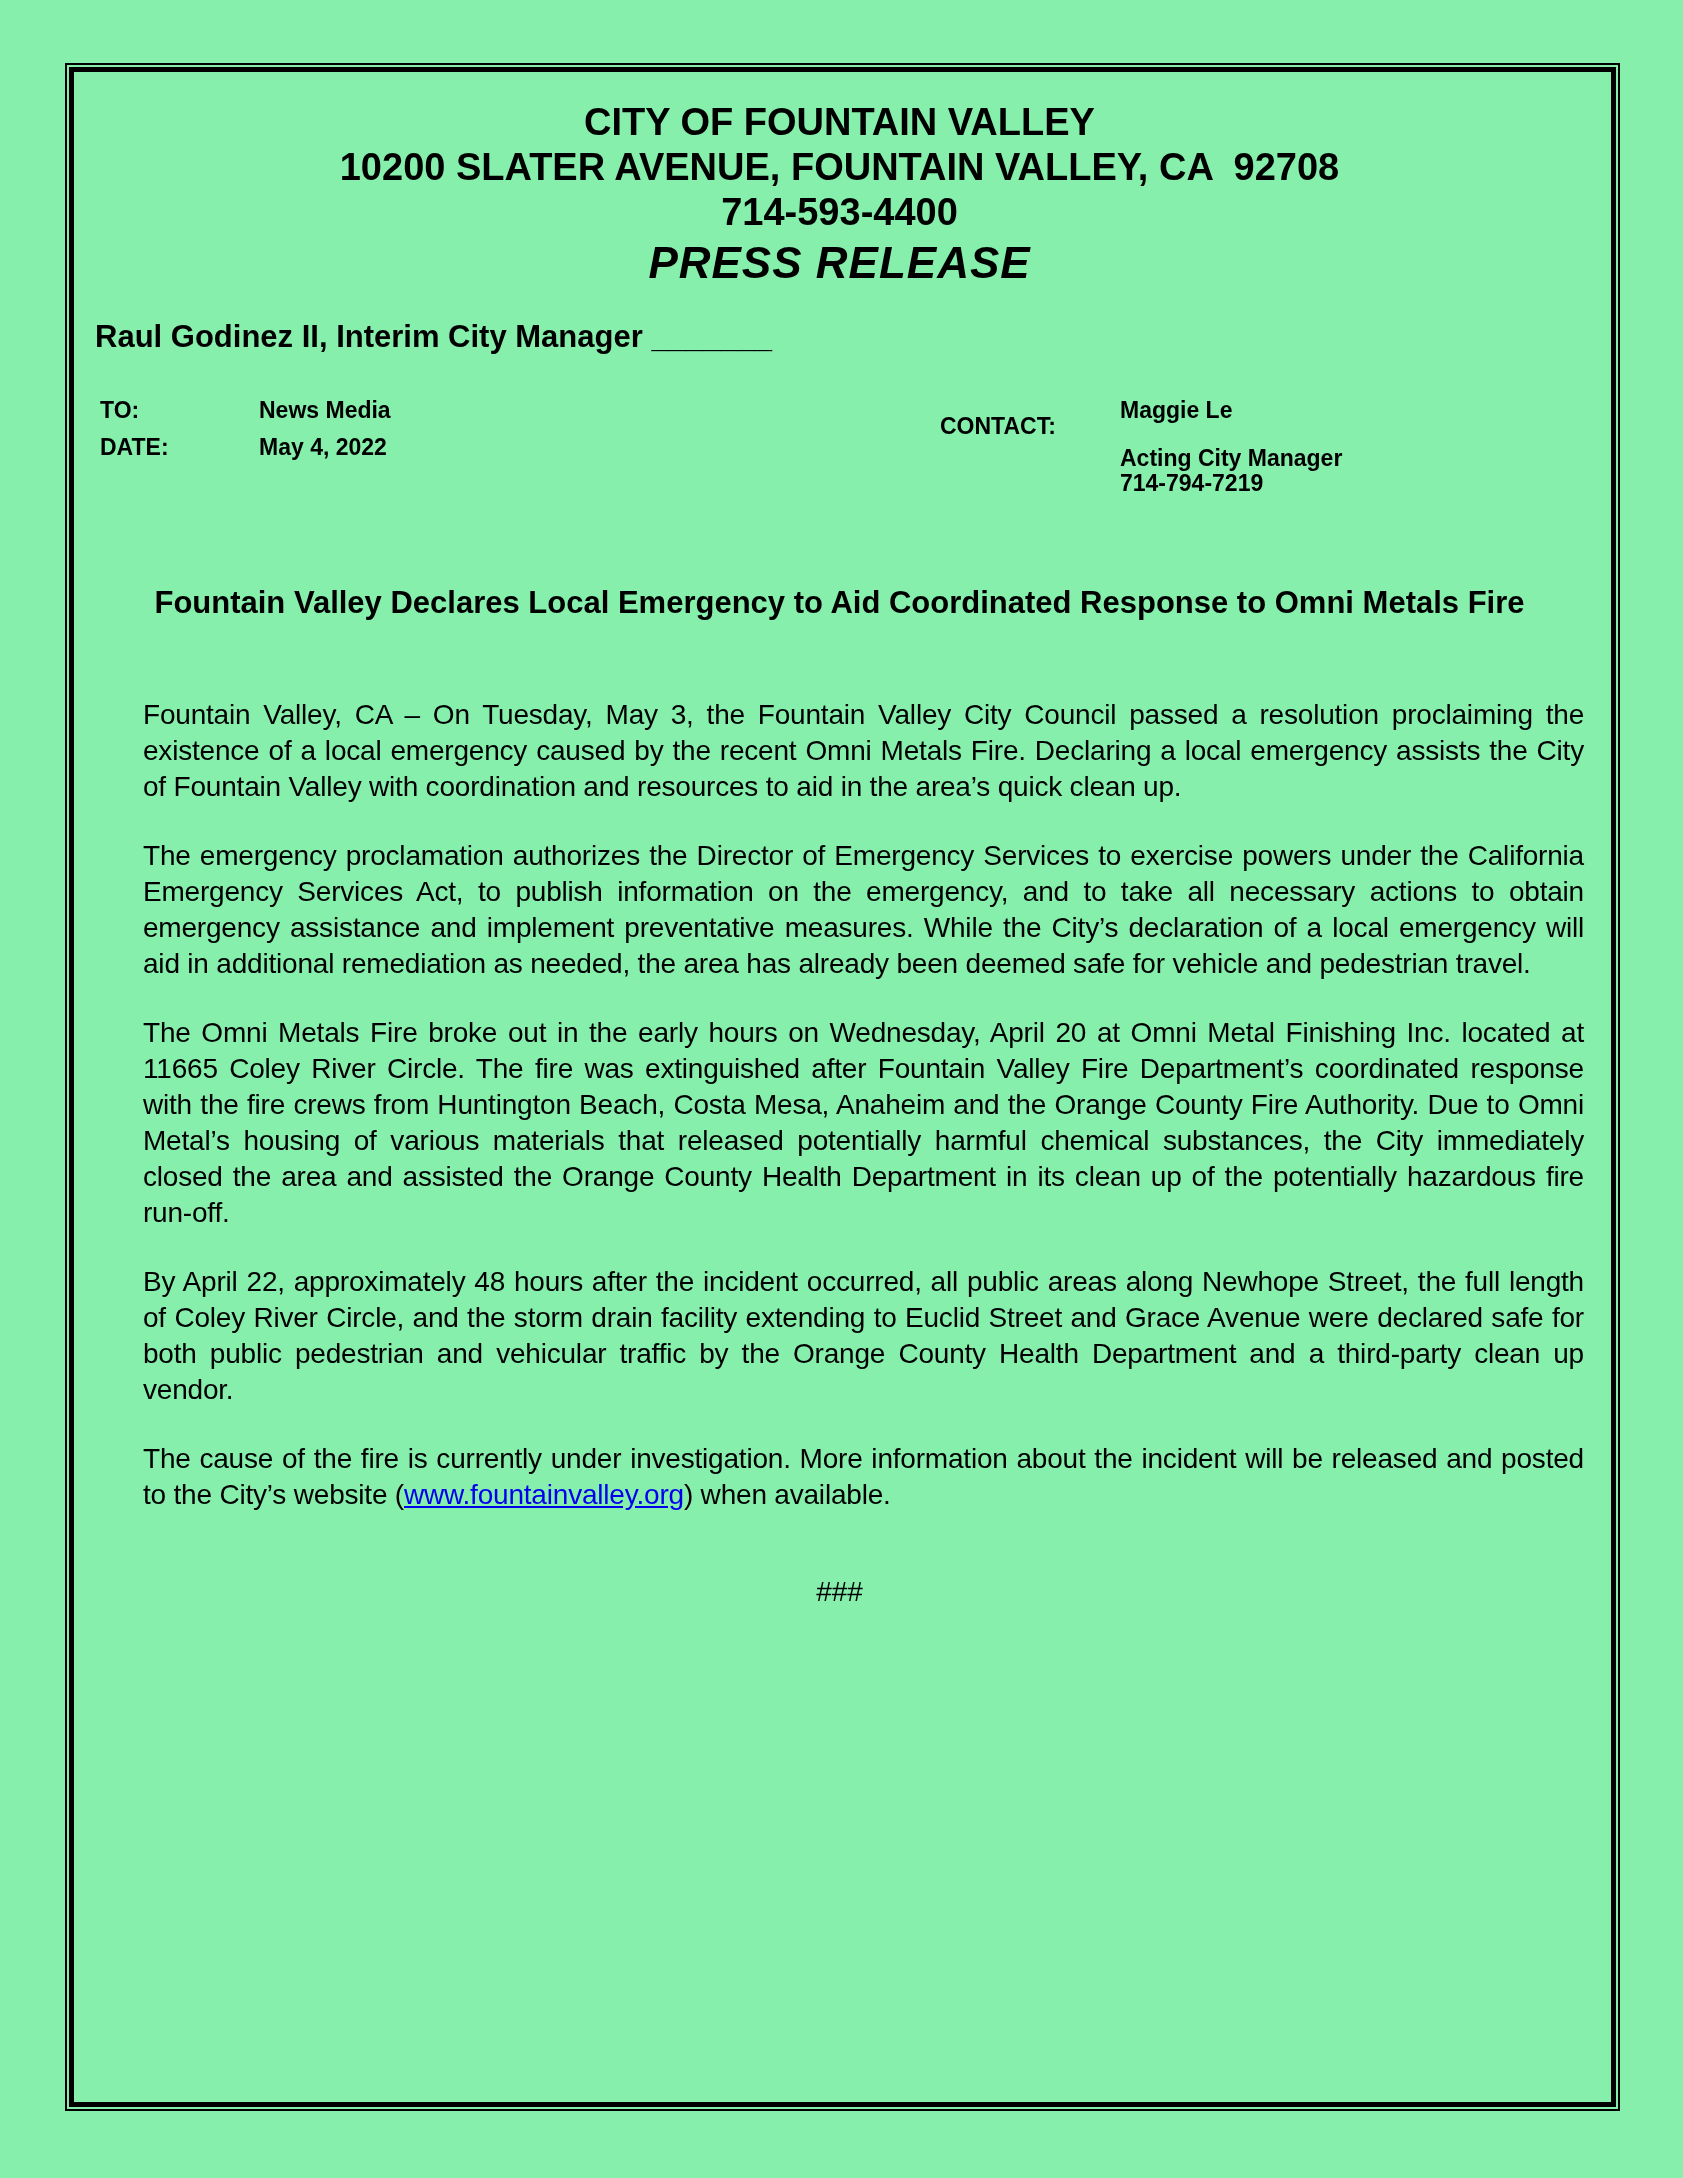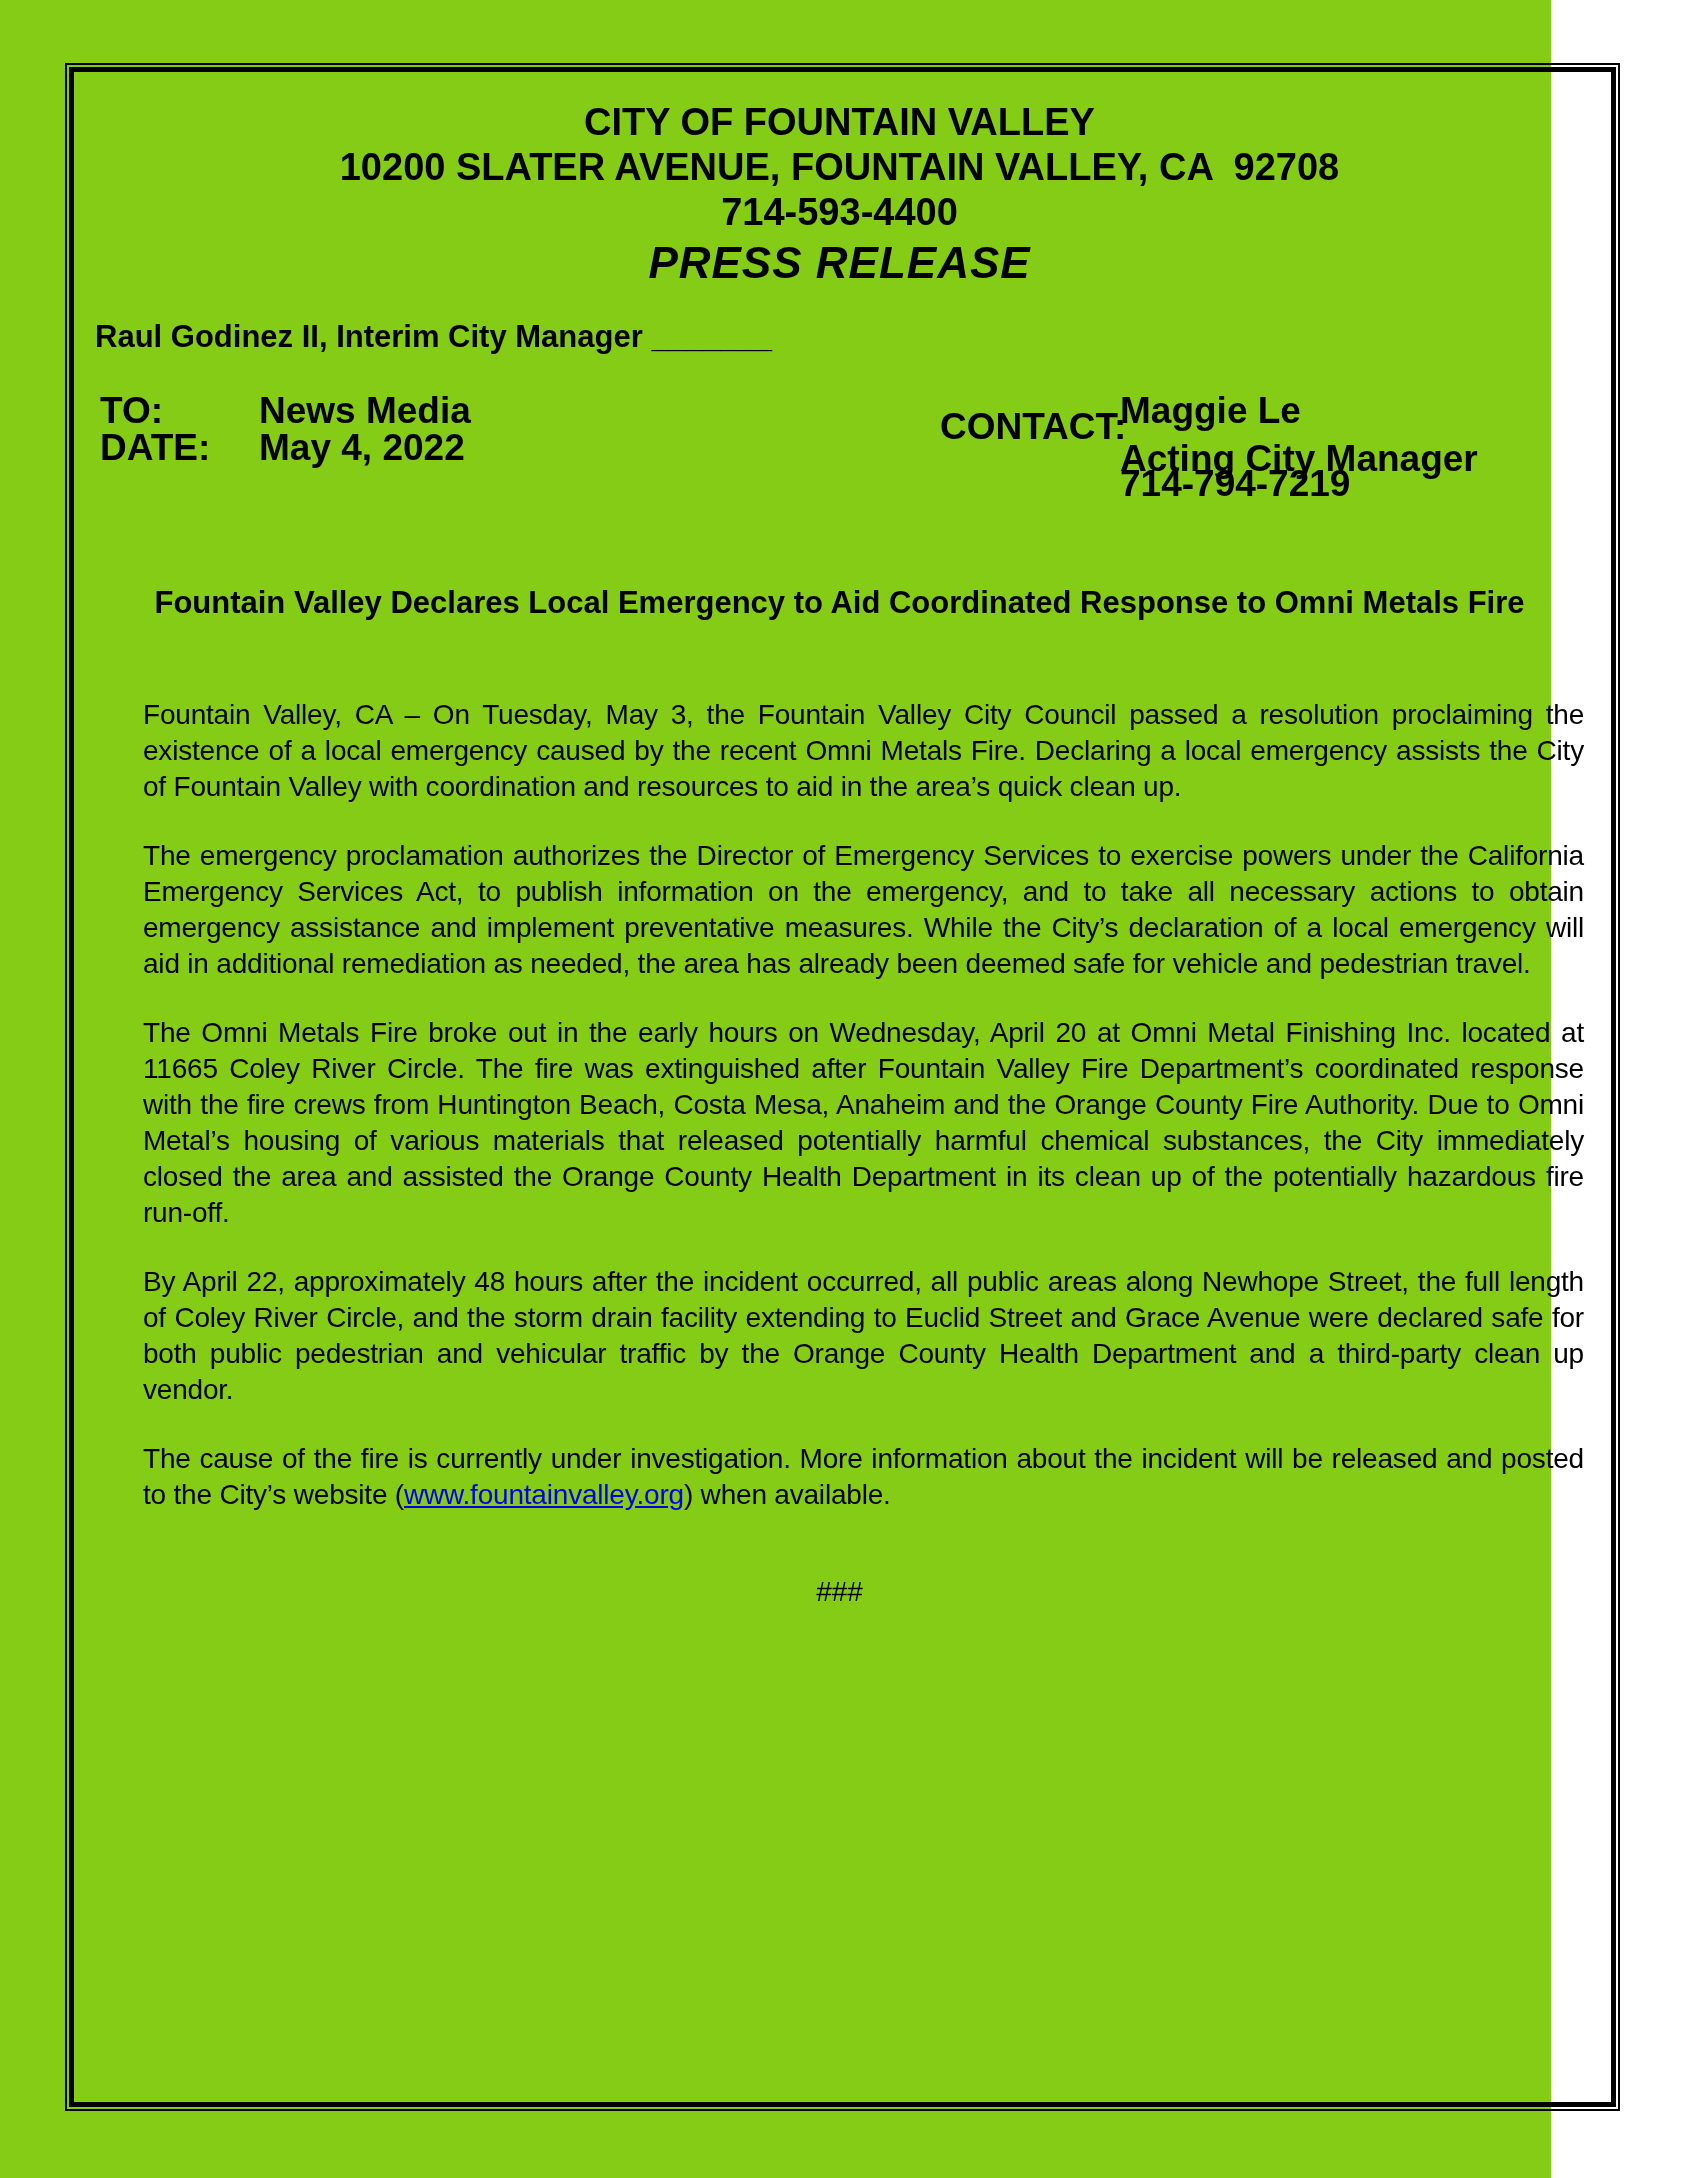--- a/index.html
+++ b/index.html
@@ -1,21 +1,21 @@
 <!DOCTYPE html>
 <html><head>
 <meta charset="utf-8">
 <style>
   * { box-sizing: border-box; margin: 0; padding: 0; }
   html, body { background: #ffffff; }
   .page {
     position: relative;
-    width: 1551px;
+    width: 1683px;
     height: 2178px;
-    background: #84cc16;
+    background: #86efac;
     font-family: "Liberation Sans", "DejaVu Sans", sans-serif;
     color: #000000;
   }
   .border-outer {
     position: absolute;
     left: 65px;
     top: 63px;
     width: 1555px;
     height: 2048px;
     border: 2px solid #000000;
@@ -51,21 +51,21 @@
     text-align: left;
     font-size: 31px;
     line-height: 37px;
     font-weight: bold;
     white-space: pre-wrap;
   }
   .meta {
     position: relative;
     margin-top: 37px;
     height: 111px;
-    font-size: 37px;
+    font-size: 23px;
     line-height: 37px;
     font-weight: bold;
   }
   .meta span { position: absolute; white-space: nowrap; }
   .m-to            { left: 5px;    top: 0; }
   .m-to-val        { left: 164px;  top: 0; }
   .m-date          { left: 5px;    top: 37px; }
   .m-date-val      { left: 164px;  top: 37px; }
   .m-contact       { left: 845px;  top: 16px; }
   .m-contact-name  { left: 1025px; top: 0; }

